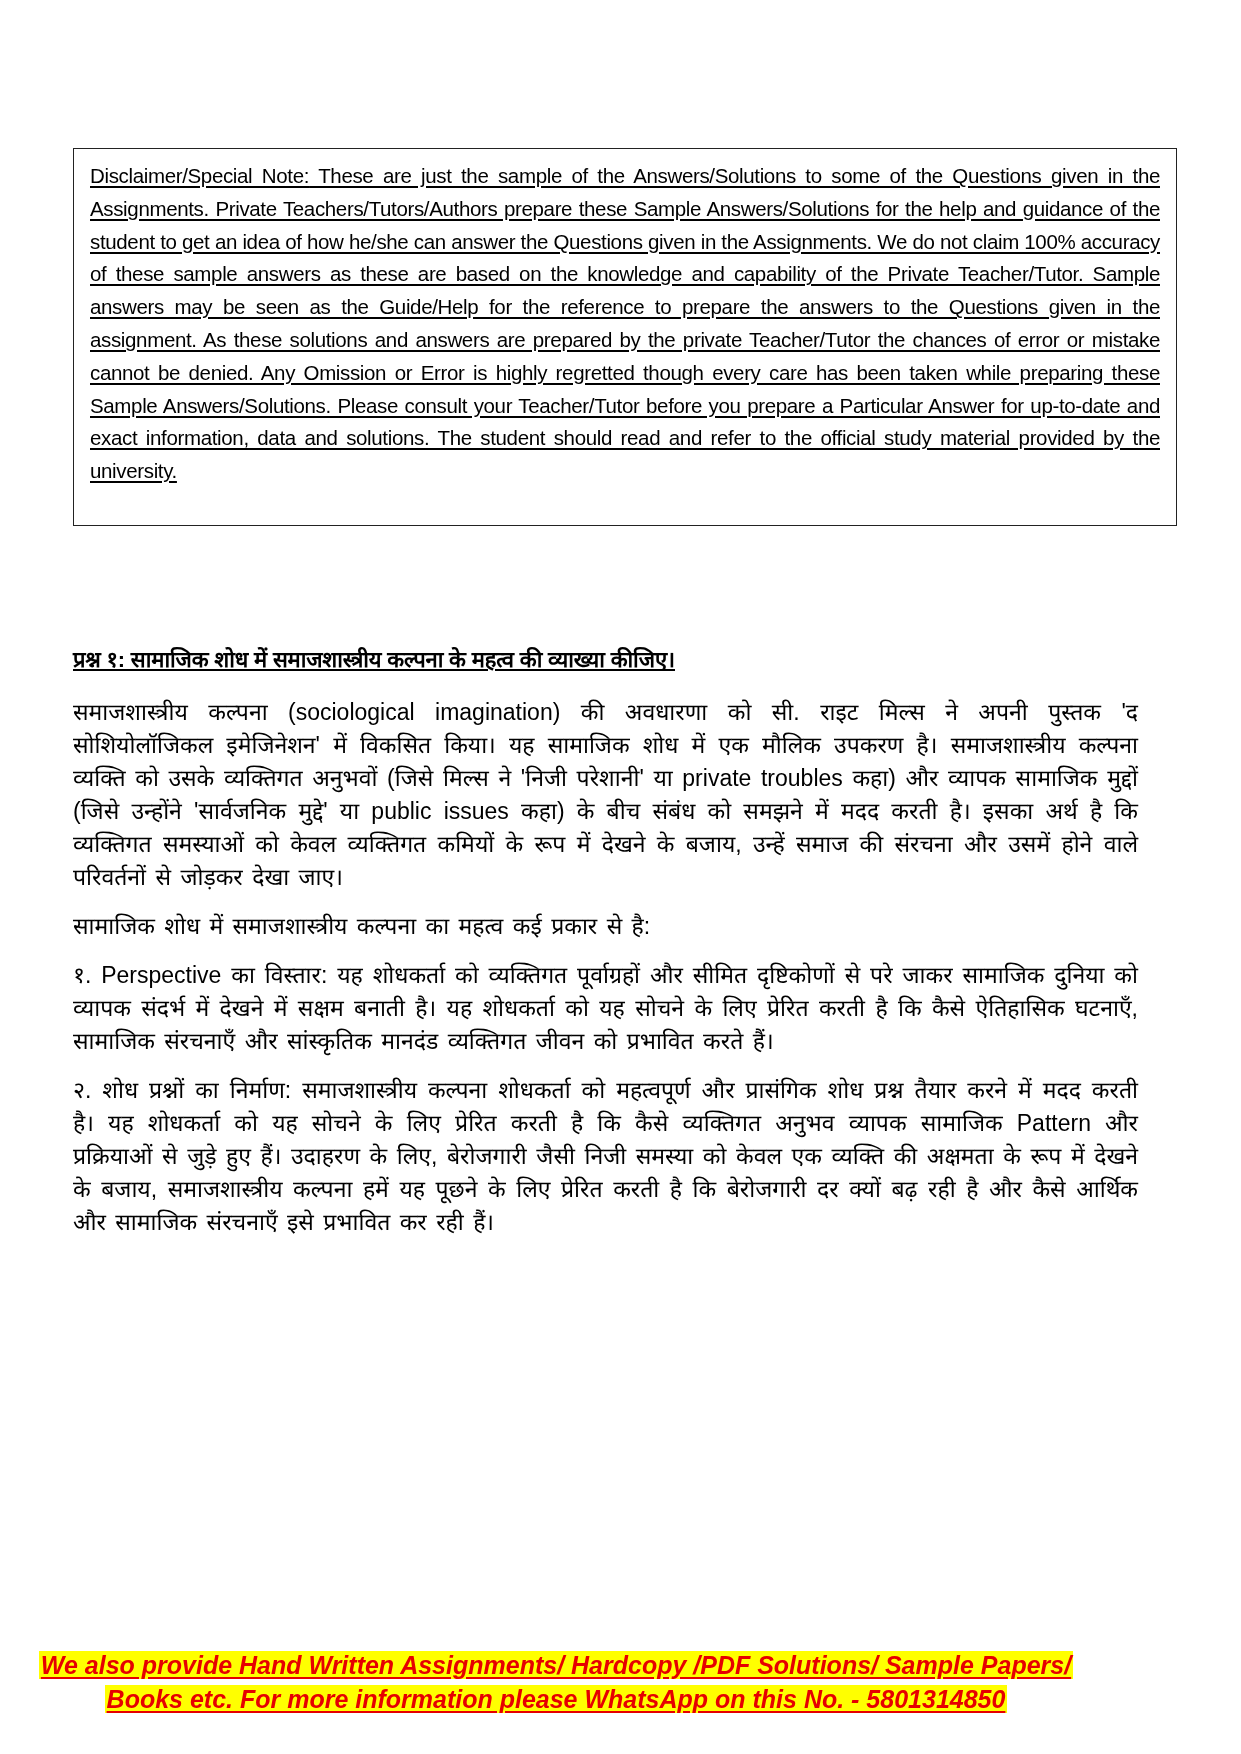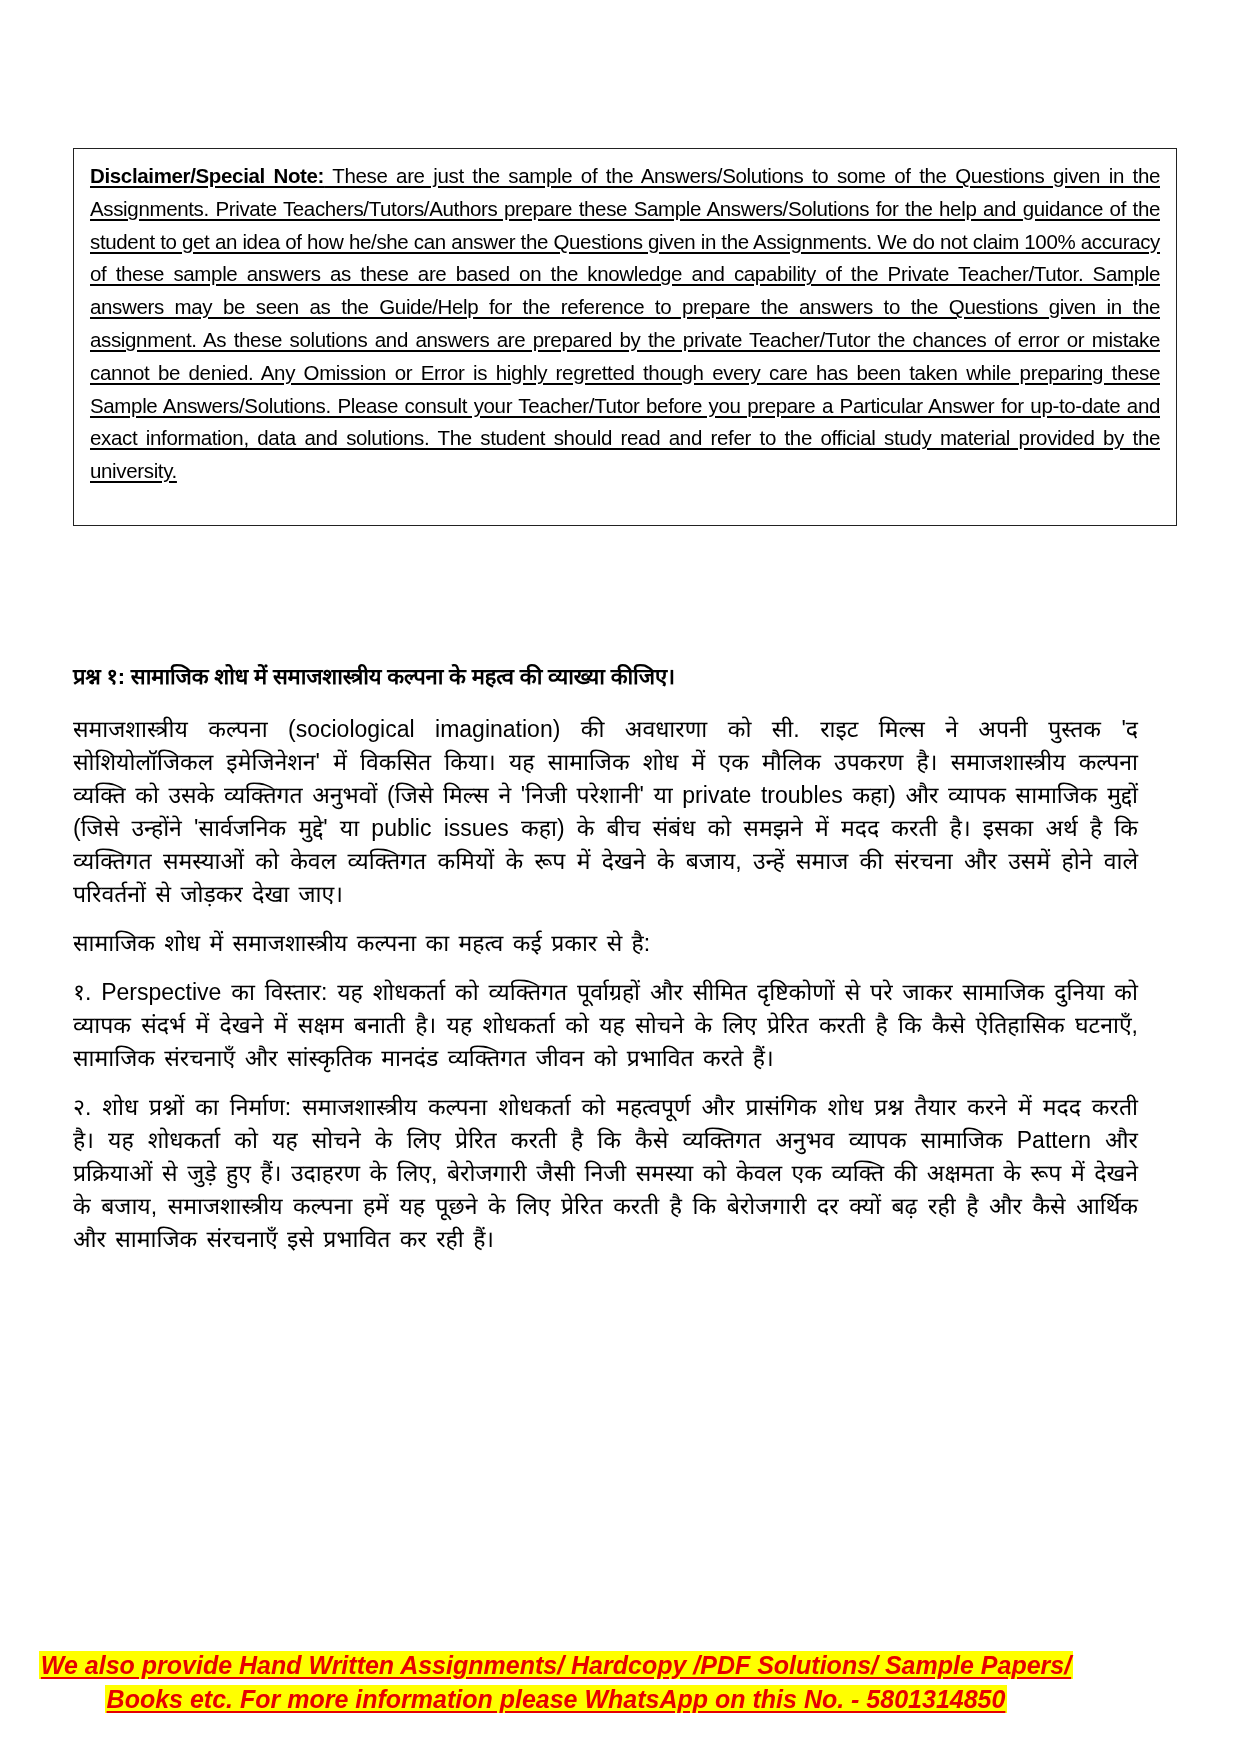--- a/index.html
+++ b/index.html
@@ -7,25 +7,26 @@
          font-family: "Liberation Sans", "DejaVu Sans", sans-serif; color: #000; }
   .disclaimer-box {
     position: absolute; left: 73px; top: 148px; width: 1104px; height: 378px;
     border: 1.5px solid #222; box-sizing: border-box; padding: 11px 16px 0 16px;
   }
   .disclaimer-text {
     font-family: "Liberation Sans Narrow", "Liberation Sans", sans-serif;
     font-size: 20.5px; line-height: 32.8px; text-align: justify;
     text-decoration: underline; text-underline-offset: 3px; letter-spacing: -0.35px;
   }
-  .disclaimer-text b { font-weight: bold; }
+  .disclaimer-text b { font-weight: normal; }
   .content { position: absolute; left: 73px; top: 640px; width: 1065px; }
   .question {
-    font-size: 22px; font-weight: bold; margin: 17px 0 16px 0; line-height: 40px;
+    font-size: 22px; font-weight: bold; margin: 0 0 16px 0; line-height: 40px;
     letter-spacing: -0.2px;
+    text-decoration: underline;
   }
   .para {
     font-size: 23px; line-height: 33px; margin: 0 0 16px 0; text-align: justify;
     word-spacing: 3px;
   }
   .promo {
     position: absolute; left: 0; width: 1112px; top: 1648px; text-align: center;
     font-family: "Liberation Sans", "DejaVu Sans", sans-serif; font-style: italic; font-weight: bold;
     font-size: 25px; line-height: 34px; color: #e60000;
   }

